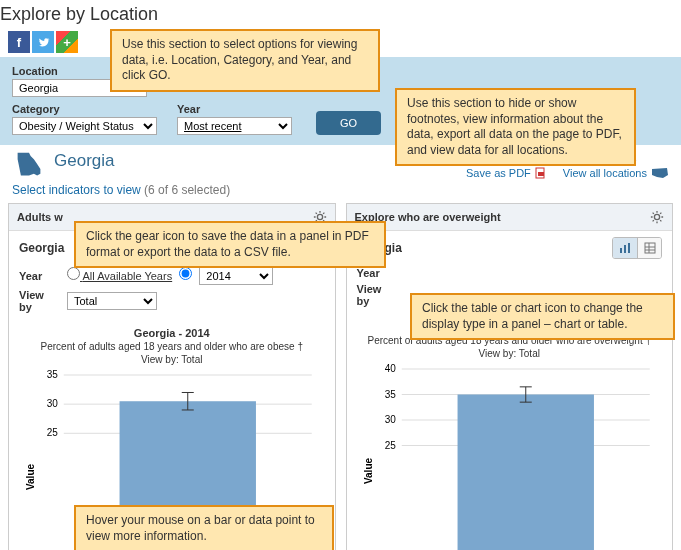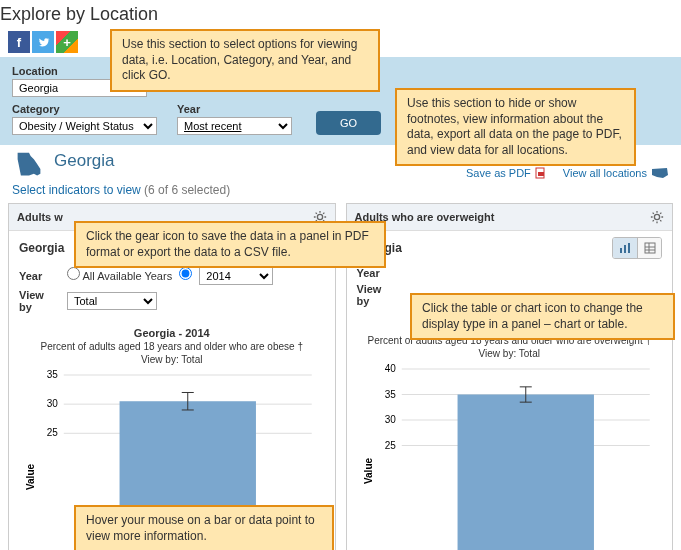--- a/index.html
+++ b/index.html
@@ -45,21 +45,21 @@
   .panel-loc-row { display: flex; justify-content: space-between; align-items: center; margin-bottom: 8px; }
   .panel-loc { font-weight: bold; font-size: 12px; }
   .toggle-btns { display: flex; border: 1px solid #bbb; border-radius: 3px; overflow: hidden; }
   .toggle-btn { width: 24px; height: 20px; display: inline-flex; align-items: center; justify-content: center; background: #f7f7f7; cursor: pointer; }
   .toggle-btn.active { background: #d7e5f0; }
   .toggle-btn + .toggle-btn { border-left: 1px solid #bbb; }
   .tog-ico { width: 12px; height: 12px; }
   
   .ctrl-row { display: flex; align-items: center; gap: 8px; font-size: 11px; margin-bottom: 4px; }
   .ctrl-label { width: 40px; font-weight: bold; }
-  .radio-wrap label { margin-right: 4px; }
+  .radio-wrap label { margin-right: 4px; text-decoration: underline; }
   
   .chart-area { padding: 4px 8px 0; }
   .chart-title { text-align: center; font-size: 11px; font-weight: bold; }
   .chart-sub { text-align: center; font-size: 10px; margin-top: 2px; }
   .chart-view { text-align: center; font-size: 10px; margin-top: 2px; margin-bottom: 4px; }
   
   .chart-svg { width: 100%; height: 210px; }
   
   .callout { position: absolute; background: #ffe7b0; border: 2px solid #e38d14; padding: 6px 10px; font-size: 12px; color: #333; line-height: 1.3; z-index: 50; }
 </style>
@@ -194,21 +194,21 @@
           <rect x="97.8" y="32.22857142857143" width="136.4" height="177.77142857142857" fill="#7ba7ce"></rect>
           <line x1="166" x2="166" y1="40.97142857142856" y2="23.485714285714295" stroke="#333"></line>
           <line x1="160" x2="172" y1="40.97142857142856" y2="40.97142857142856" stroke="#333"></line>
           <line x1="160" x2="172" y1="23.485714285714295" y2="23.485714285714295" stroke="#333"></line>
         </svg>
     </div>
   </div>
 
   <div class="panel">
     <div class="panel-title">
-      <span>Adults who are overweight</span>
+      <span>Explore who are overweight</span>
       <svg class="gear" viewBox="0 0 16 16">
           <circle cx="8" cy="8" r="3" fill="none" stroke="#666" stroke-width="1.5"></circle>
           <path stroke="#666" stroke-width="1.5" d="M8 1v2M8 13v2M1 8h2M13 8h2M3 3l1.4 1.4M11.6 11.6L13 13M3 13l1.4-1.4M11.6 4.4L13 3"></path>
         </svg>
     </div>
     <div class="panel-sub">
       <div class="panel-loc-row">
         <span class="panel-loc">Georgia</span>
         <div class="toggle-btns">
           <span class="toggle-btn active">

